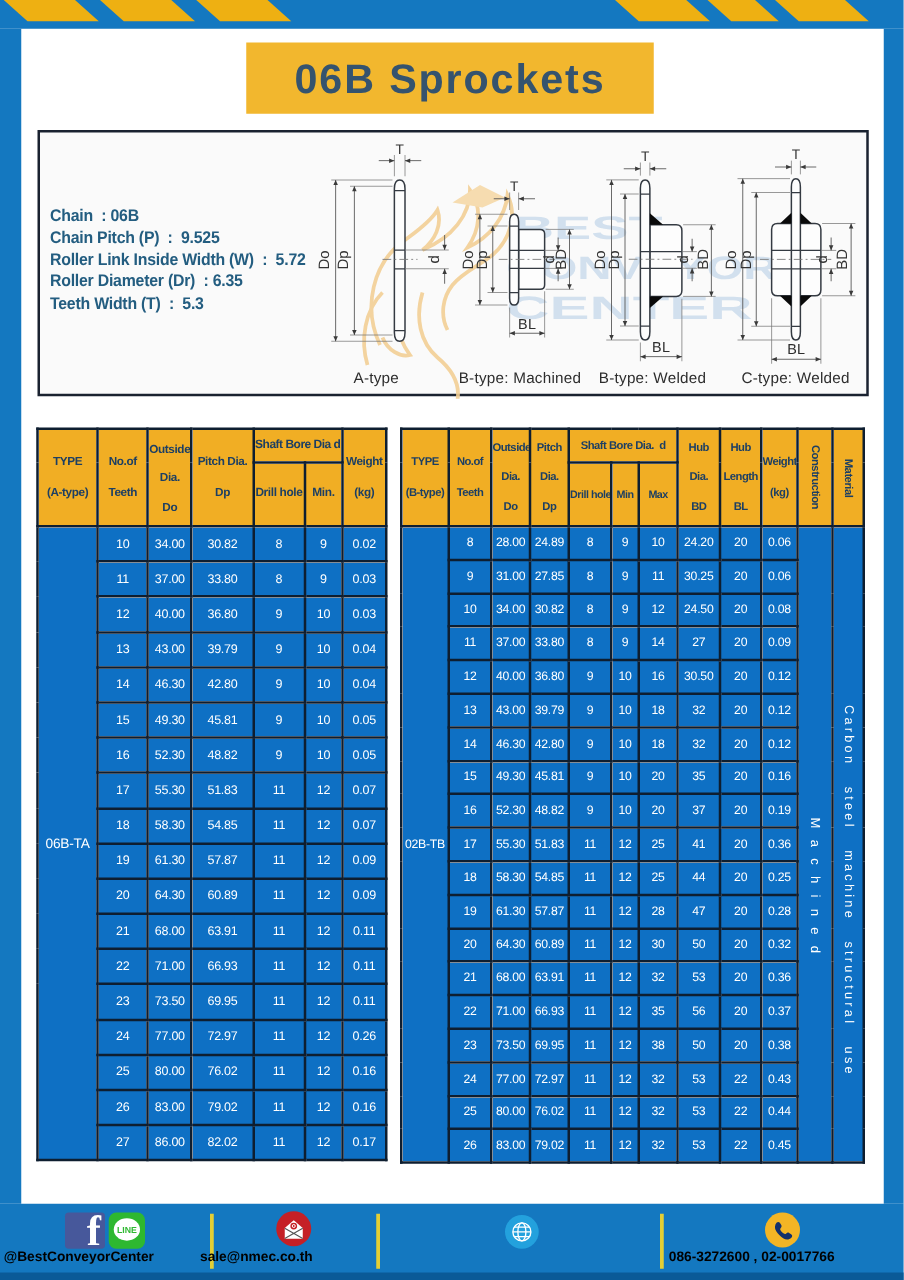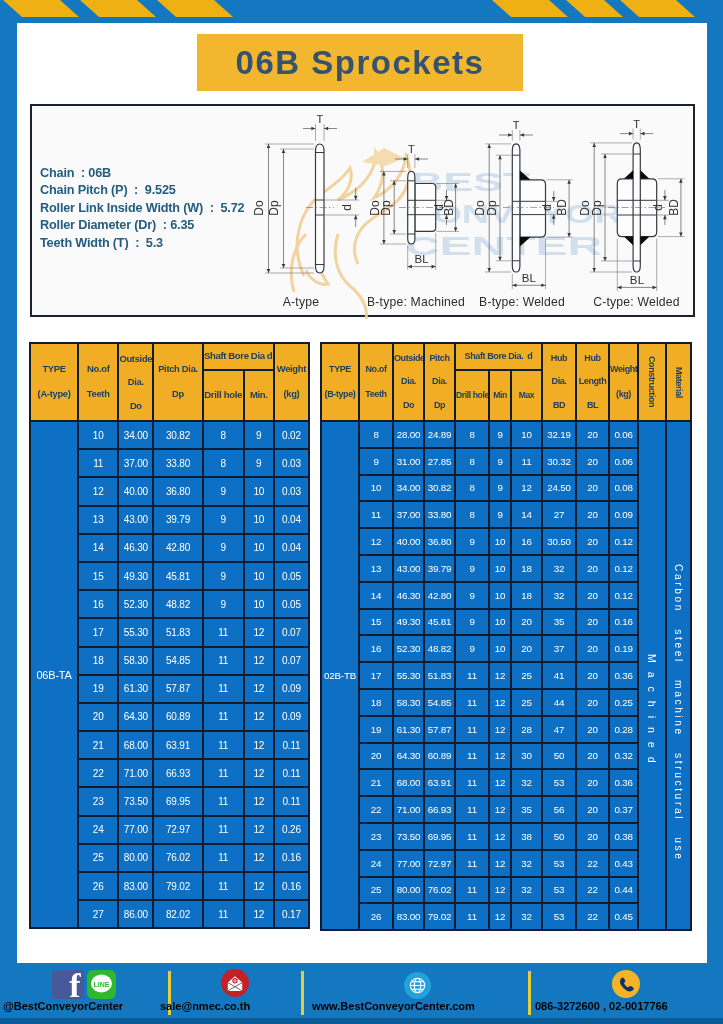--- a/index.html
+++ b/index.html
@@ -472,34 +472,34 @@
         <td class="h hs">Max</td>
       </tr>
 <tr style="height:26.8px">
         <td rowspan="19" class="b tcell">02B-TB</td>
         <td class="b">8</td>
         <td class="b">28.00</td>
         <td class="b">24.89</td>
         <td class="b">8</td>
         <td class="b">9</td>
         <td class="b">10</td>
-        <td class="b">32.19</td>
+        <td class="b">24.20</td>
         <td class="b">20</td>
         <td class="b">0.06</td>
         <td rowspan="19" class="b bv bv1">Machined</td>
         <td rowspan="19" class="b bv bv2">Carbon&nbsp;&nbsp; steel&nbsp;&nbsp; machine&nbsp;&nbsp; structural&nbsp;&nbsp; use</td>
       </tr>
 <tr style="height:26.8px">
         <td class="b">9</td>
         <td class="b">31.00</td>
         <td class="b">27.85</td>
         <td class="b">8</td>
         <td class="b">9</td>
         <td class="b">11</td>
-        <td class="b">30.32</td>
+        <td class="b">30.25</td>
         <td class="b">20</td>
         <td class="b">0.06</td>
       </tr>
 <tr style="height:26.8px">
         <td class="b">10</td>
         <td class="b">34.00</td>
         <td class="b">30.82</td>
         <td class="b">8</td>
         <td class="b">9</td>
         <td class="b">12</td>
@@ -716,21 +716,20 @@
 <div style="position:absolute;left:404px;top:9px;width:27px;height:27px;background:#23a1dd;border-radius:50%"><svg width="27" height="27" viewBox="0 0 27 27" xmlns="http://www.w3.org/2000/svg">
         <g stroke="#fff" stroke-width="1.1" fill="none">
           <circle cx="13.5" cy="13.5" r="7.2"></circle>
           <ellipse cx="13.5" cy="13.5" rx="3.2" ry="7.2"></ellipse>
           <line x1="6.3" y1="13.5" x2="20.7" y2="13.5"></line>
           <line x1="7.3" y1="9.7" x2="19.7" y2="9.7"></line>
           <line x1="7.3" y1="17.3" x2="19.7" y2="17.3"></line>
         </g>
       </svg></div>
 
-<div class="ftxt" style="left:312px;top:37px;width:212px">www.BestConveyorCenter.com</div>
 
 <div class="fdiv" style="left:528px"></div>
 
 <div style="position:absolute;left:612px;top:7px;width:28px;height:28px;background:#f3b525;border-radius:50%"><svg width="28" height="28" viewBox="0 0 28 28" xmlns="http://www.w3.org/2000/svg">
         <path d="M9.2 8.2 c1 -1 2.2 -0.8 2.8 0.2 l1 1.6 c0.5 0.8 0.3 1.7 -0.4 2.3 c-0.5 0.5 -0.6 1.2 -0.1 2 c0.6 1 1.5 1.9 2.5 2.5 c0.8 0.5 1.5 0.4 2 -0.1 c0.6 -0.7 1.5 -0.9 2.3 -0.4 l1.6 1 c1 0.6 1.2 1.8 0.2 2.8 c-1.6 1.6 -4.2 2 -6.6 0.4 c-2.2 -1.4 -4.1 -3.3 -5.5 -5.5 c-1.6 -2.4 -1.2 -5 0.2 -6.8 z" fill="#13306b"></path>
       </svg></div>
 
 <div class="ftxt" style="left:535px;top:37px;width:180px">086-3272600 , 02-0017766</div>
 </div>
 

